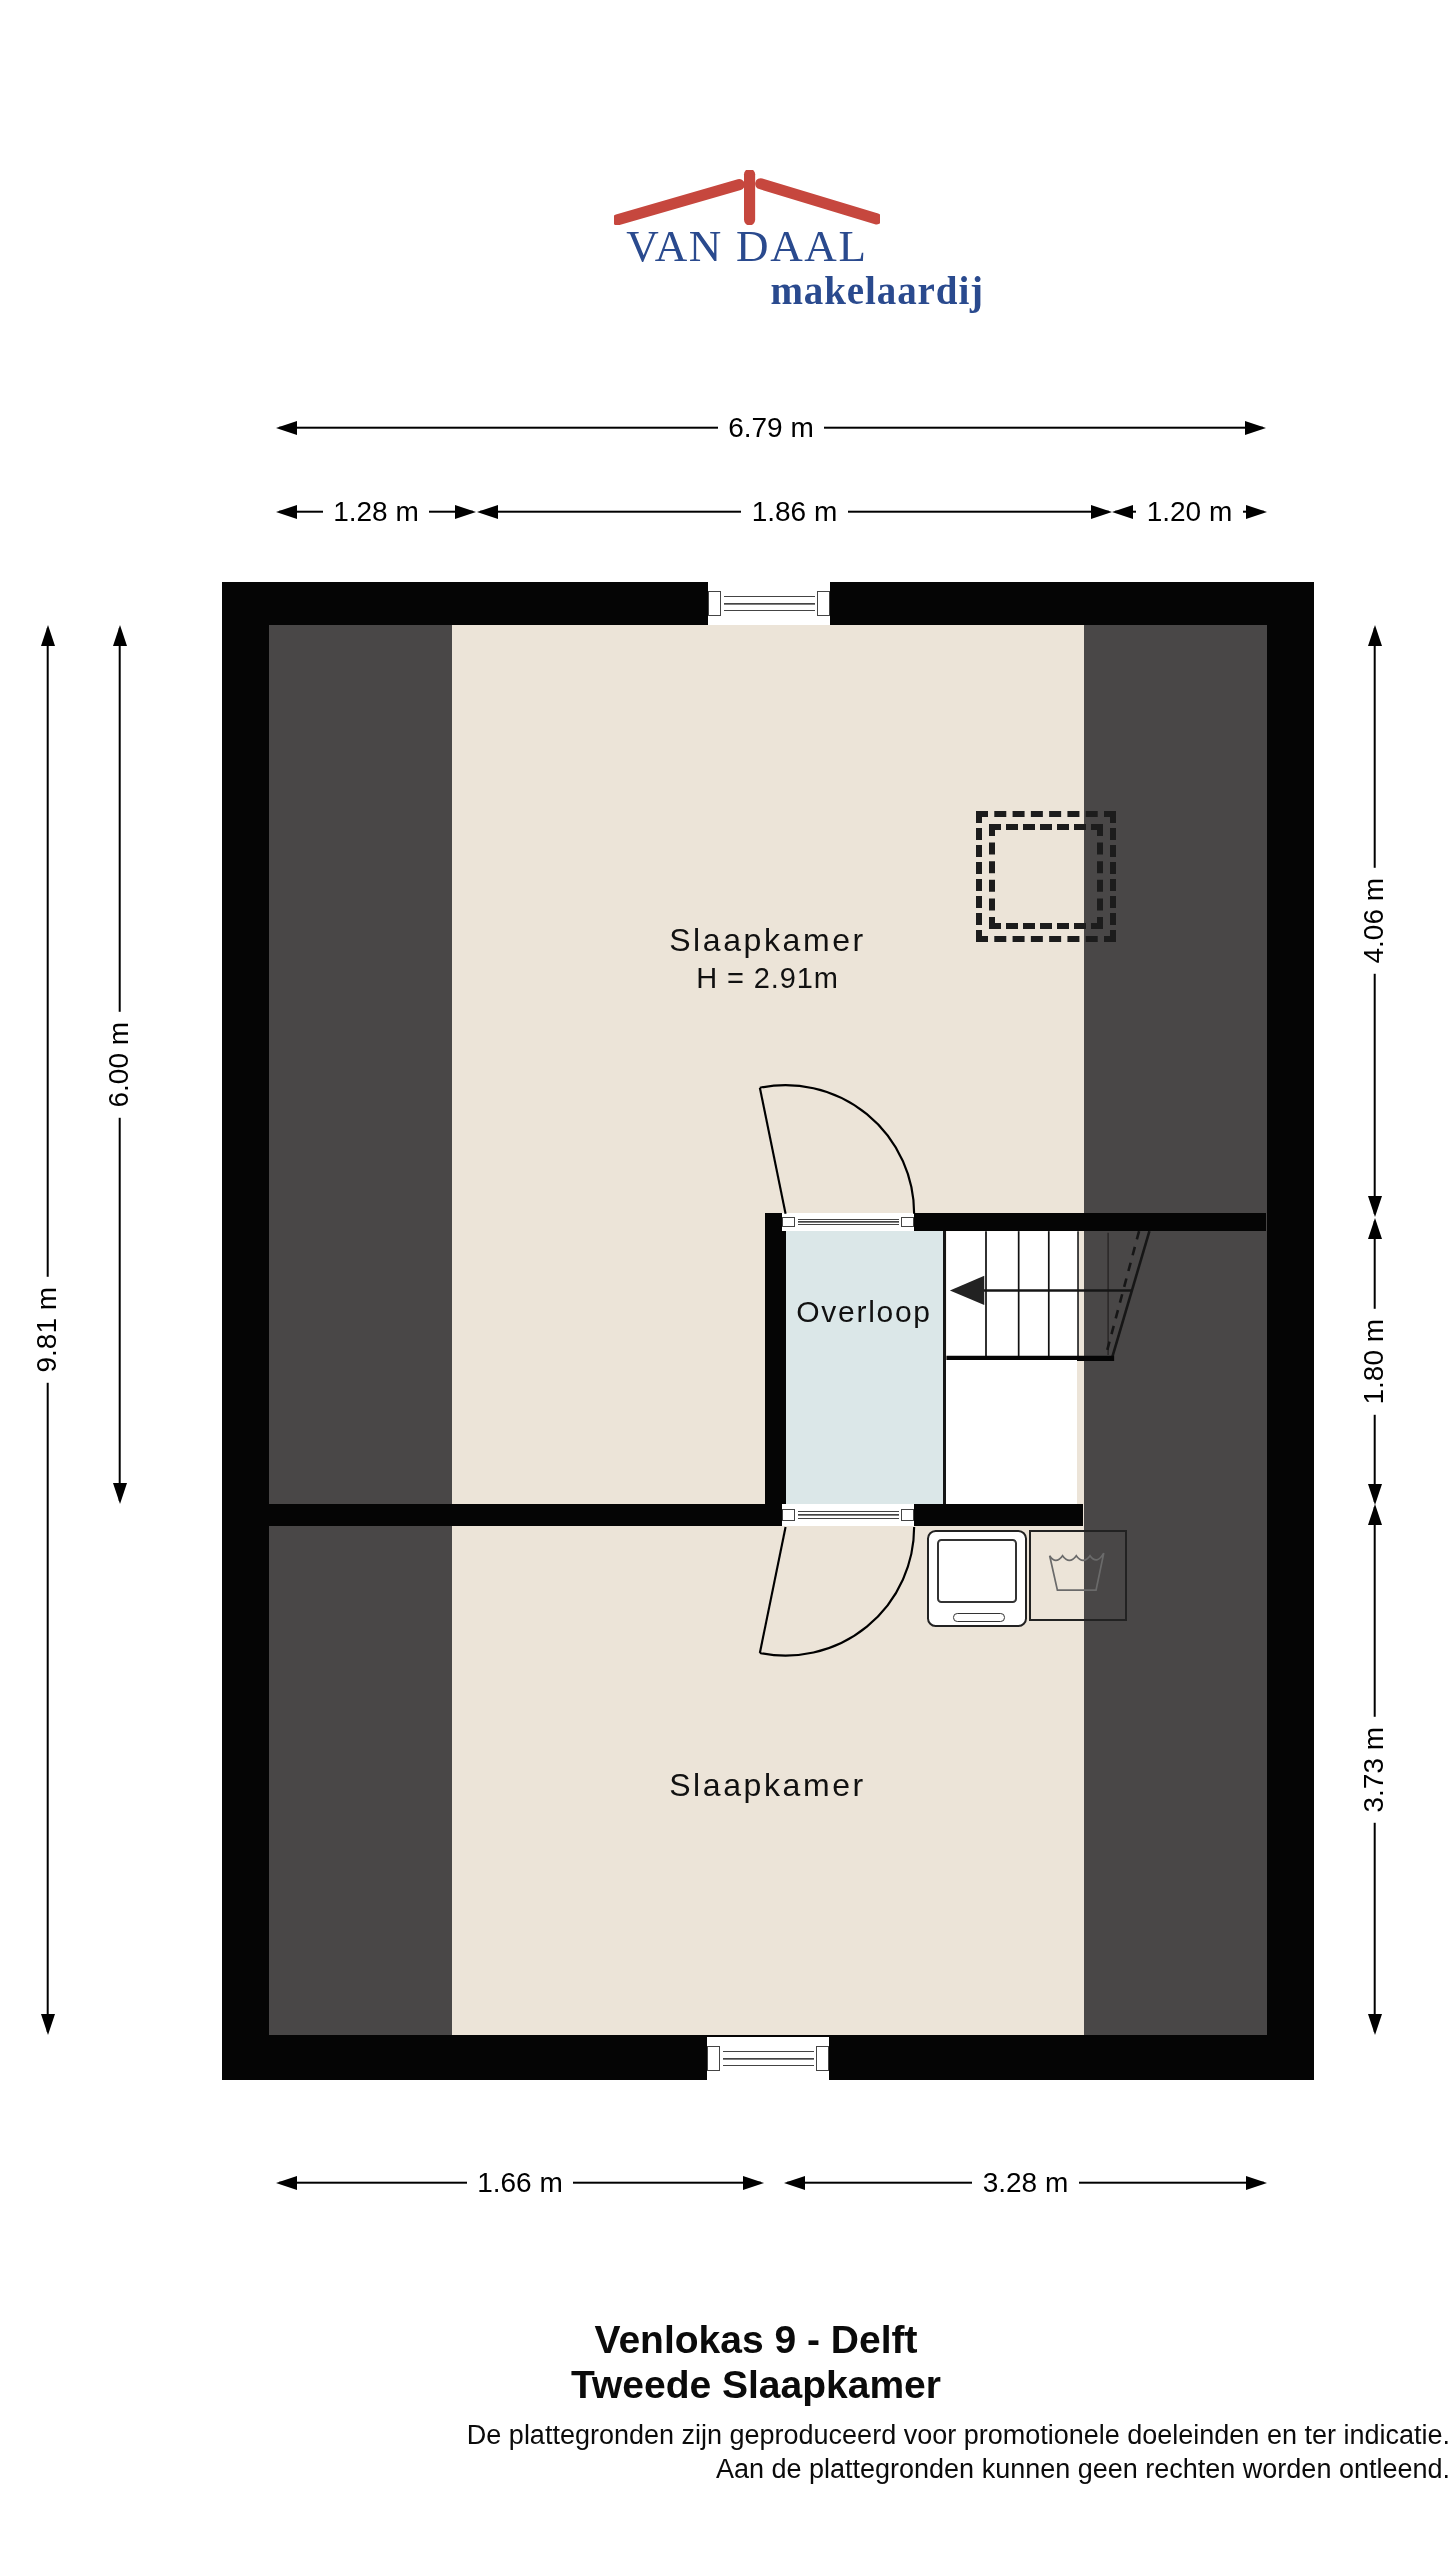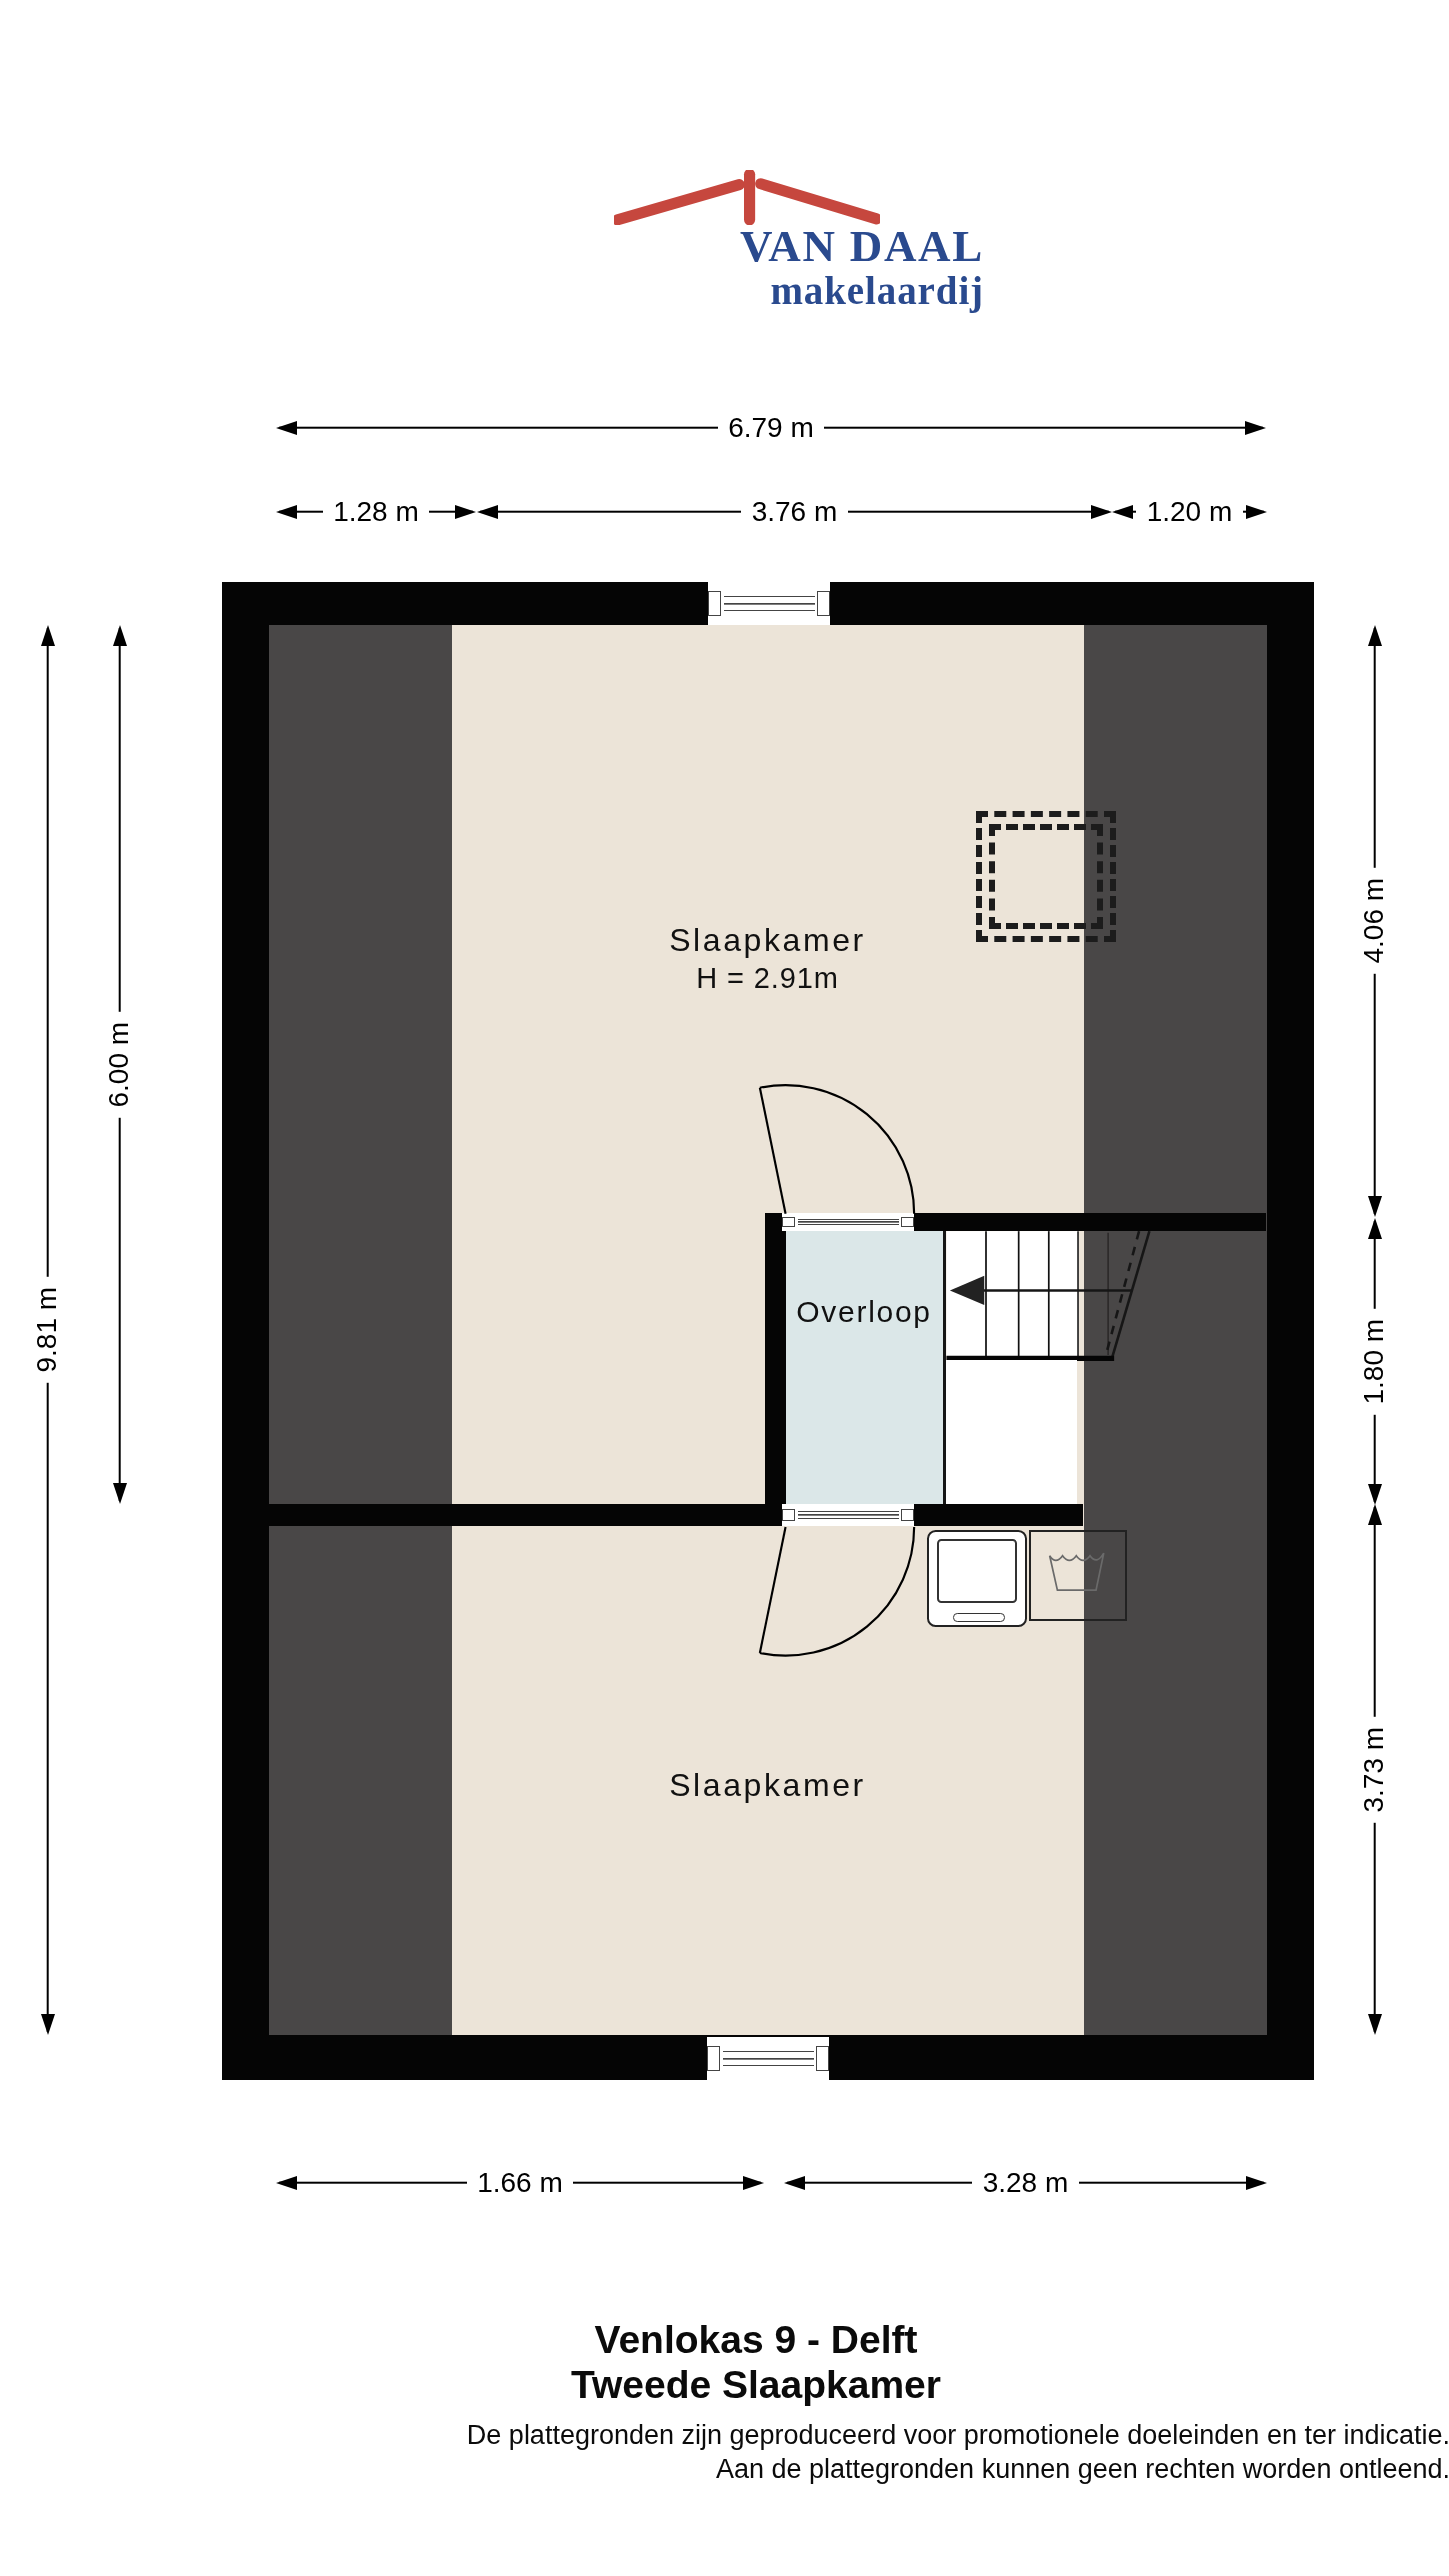--- a/index.html
+++ b/index.html
@@ -1,22 +1,22 @@
 <!DOCTYPE html>
 <html style="font-size:13.7px"><head>
 <meta charset="utf-8">
 <style>
   html,body{margin:0;padding:0;background:#fff}
   .page{position:relative;width:1449px;height:2576px;background:#ffffff;overflow:hidden;
         font-family:"Liberation Sans", sans-serif;color:#111}
   .abs{position:absolute}
 
   
-  .logo-name{position:absolute;left:510px;top:220px;width:474px;text-align:right;
-             font-family:"Liberation Serif", serif;font-weight:bold;font-size:45px;
+  .logo-name{position:absolute;left:510px;top:220px;width:474px;text-align:center;
+             font-family:"Liberation Serif", serif;font-weight:normal;font-size:45px;
              letter-spacing:1.7px;color:#2a4a8e}
   .logo-tagline{position:absolute;left:510px;top:268px;width:474px;text-align:right;
              font-family:"Liberation Serif", serif;font-weight:bold;font-size:39px;
              letter-spacing:0.9px;color:#2a4a8e}
 
   
   .dimh,.dimv{position:absolute;display:flex;align-items:center;justify-content:center}
   .dimh .line{position:absolute;left:3.4px;right:3.4px;top:50%;height:2.6px;transform:translateY(-50%);background:#000}
   .dimv .line{position:absolute;top:3.4px;bottom:3.4px;left:50%;width:2.6px;transform:translateX(-50%);background:#000}
   .ah{position:absolute;width:0;height:0;border:7.7px solid transparent}
@@ -82,21 +82,21 @@
   <div class="dimh" style="left:276px;top:495px;width:200px;height:33px">
     <i class="line"></i>
       <i class="ah l"></i>
       <i class="ah r"></i>
     <span class="lbl">1.28 m</span>
   </div>
   <div class="dimh" style="left:477px;top:495px;width:635px;height:33px">
     <i class="line"></i>
       <i class="ah l"></i>
       <i class="ah r"></i>
-    <span class="lbl">3.76 m</span>
+    <span class="lbl">1.86 m</span>
   </div>
   <div class="dimh" style="left:1112px;top:495px;width:155px;height:33px">
     <i class="line"></i>
       <i class="ah l"></i>
       <i class="ah r"></i>
     <span class="lbl">1.20 m</span>
   </div>
 
   <div class="dimv" style="left:31px;top:625px;width:33px;height:1410px">
     <i class="line"></i>

